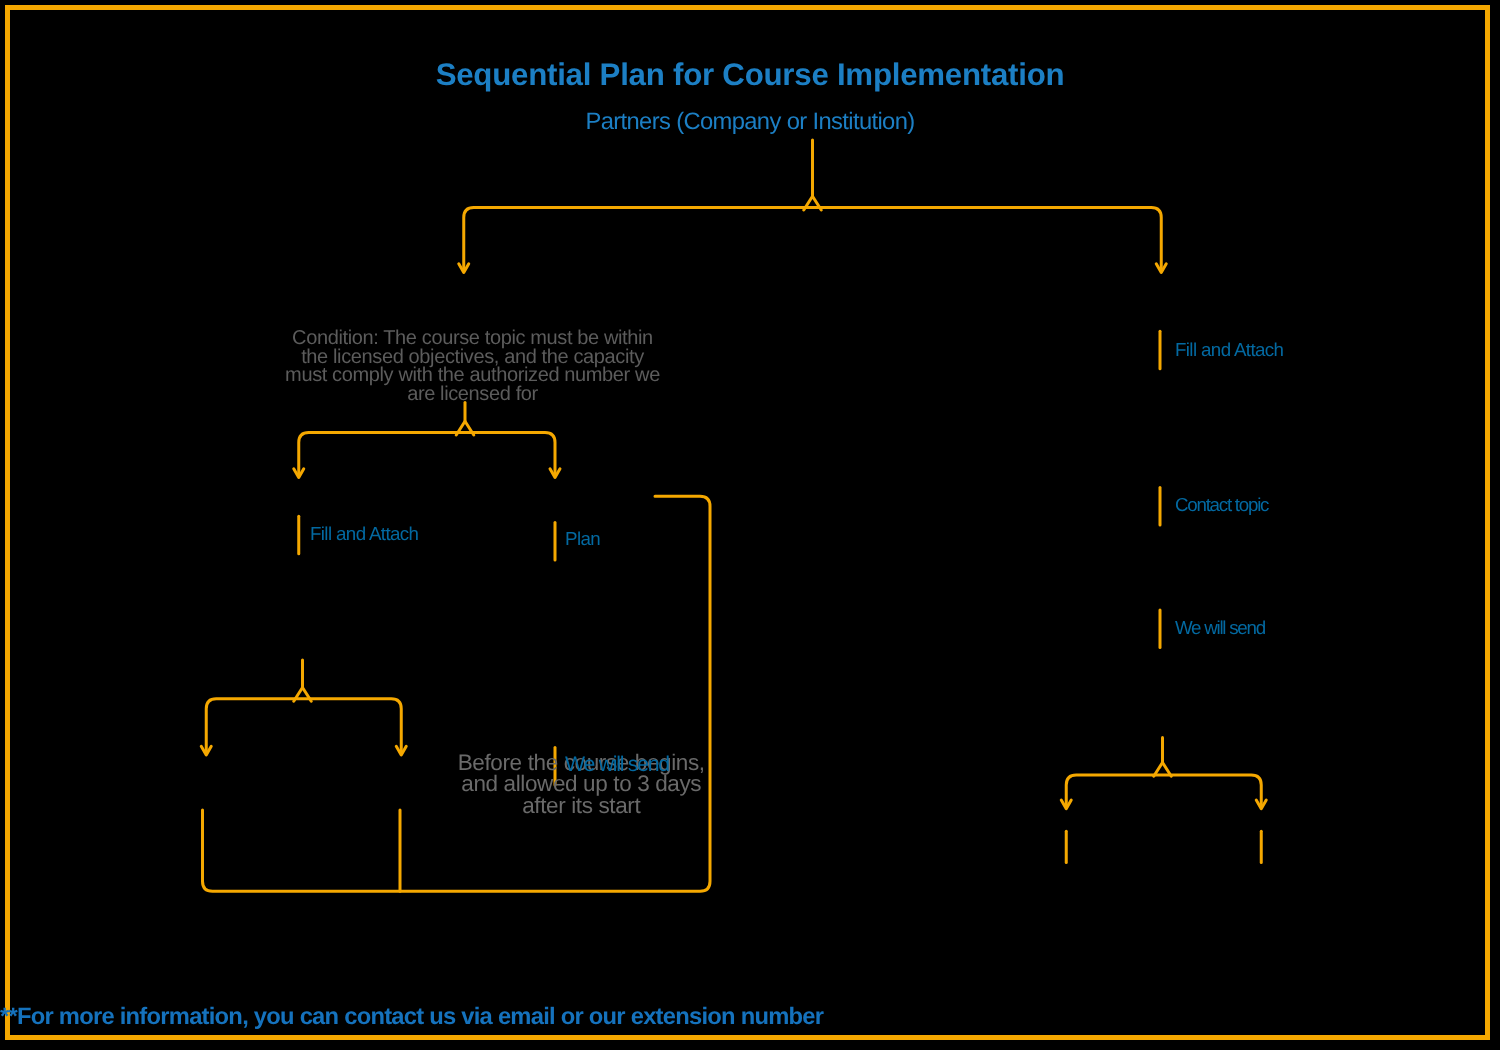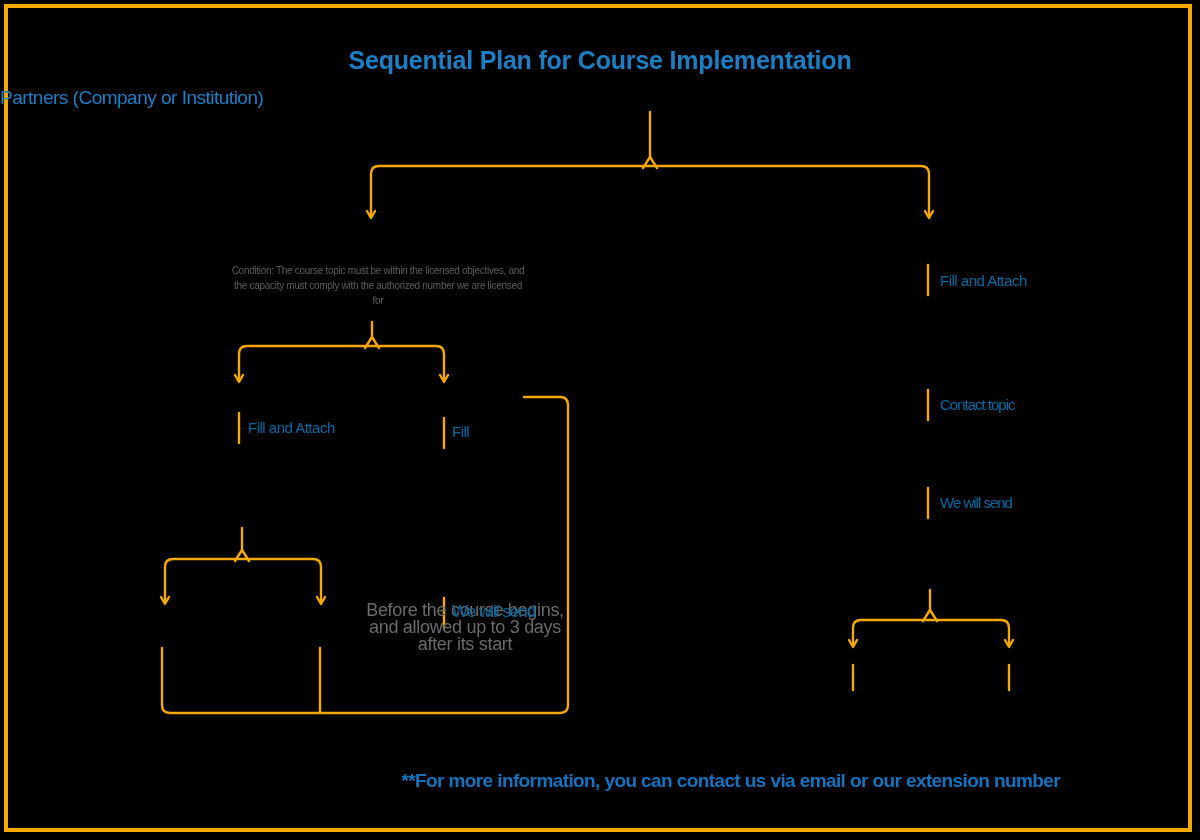--- a/index.html
+++ b/index.html
@@ -42,51 +42,52 @@
     text-align: center;
     color: #1C7FC4;
     font-size: 25px;
     font-weight: bold;
     letter-spacing: -0.2px;
   }
   .title-sub {
     position: absolute;
     left: 0; top: 87px;
     width: 1200px;
+    text-align: center;
     color: #1C7FC4;
     font-size: 19px;
     font-weight: normal;
     letter-spacing: -0.5px;
   }
   .footer-note {
     position: absolute;
-    left: 0; top: 770px;
+    left: 0; top: 803px;
     width: 1060px;
-    text-align: right;
+    text-align: left;
     color: #1572BD;
     font-size: 19px;
     font-weight: bold;
     letter-spacing: -0.6px;
   }
   
   .step-label {
     position: absolute;
     color: #0369a1;
     font-size: 15px;
     white-space: nowrap;
     letter-spacing: -0.5px;
   }
   .step-label.tight {
     letter-spacing: -1px;
   }
   
   .note-block {
     position: absolute;
     color: #5C5C5C;
-    font-size: 10px;
+    font-size: 16px;
     line-height: 15px;
     text-align: center;
     letter-spacing: -0.3px;
   }
   .note-block.bigger {
     font-size: 18px;
     line-height: 17px;
     color: #6A6A6A;
     margin-top: 45px;
   }
@@ -152,18 +153,18 @@
 
   <div class="note-block" style="left:228px; top:263px; width:300px;">Condition: The course topic must be within the licensed objectives, and the capacity must comply with the authorized number we are licensed for</div>
 
   <div class="note-block bigger" style="left:350px; top:557px; width:230px;">Before the course begins, and allowed up to 3 days after its start</div>
 
   <div class="step-label" style="left:940px; top:272px;">Fill and Attach</div>
   <div class="step-label tight" style="left:940px; top:396px;">Contact topic</div>
   <div class="step-label tight" style="left:940px; top:494px;">We will send</div>
 
   <div class="step-label" style="left:248px; top:419px;">Fill and Attach</div>
-  <div class="step-label" style="left:452px; top:423px;">Fill</div>
+  <div class="step-label" style="left:452px; top:423px;">Plan</div>
   <div class="step-label tight" style="left:452px; top:602px; font-size:17px;">We will send</div>
 
   <div class="footer-note">**For more information, you can contact us via email or our extension number</div>
 
 </div>
 
 </body></html>

